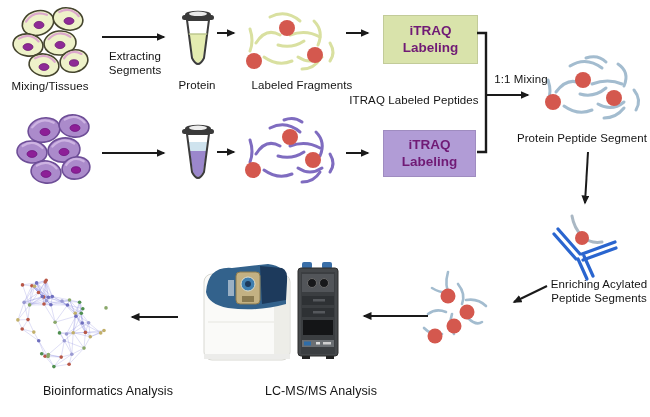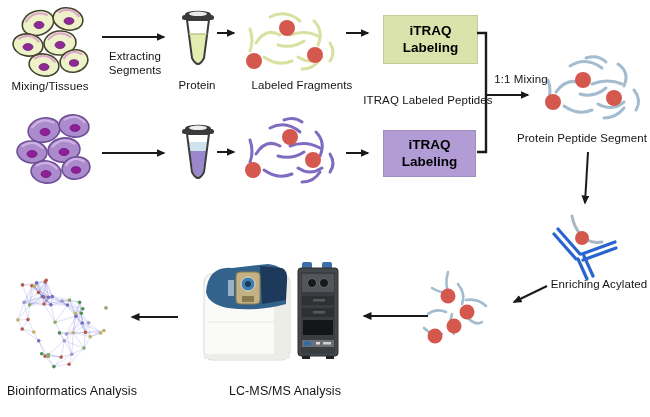--- a/index.html
+++ b/index.html
@@ -2,25 +2,25 @@
 <html><head>
 <meta charset="utf-8">
 <style>
   html,body{margin:0;padding:0;background:#fff;}
   #canvas{
     position:relative;width:650px;height:417px;background:#ffffff;overflow:hidden;
     font-family:"Liberation Sans","DejaVu Sans",sans-serif;color:#111;
   }
   .lbl{position:absolute;font-weight:normal;font-size:11.5px;color:#141414;
        white-space:nowrap;transform:translateX(-50%);letter-spacing:0.1px;}
-  .lbl.big{font-size:12.5px;}
+  .lbl.big{font-size:12.5px;margin-left:36px;}
   .gfx{position:absolute;}
   .itraq-box{
     position:absolute;display:flex;flex-direction:column;align-items:center;justify-content:center;
-    font-weight:bold;font-size:13.5px;line-height:1.25;color:#000000;
+    font-weight:bold;font-size:13.5px;line-height:1.25;color:#701a75;
     border:1px solid rgba(0,0,0,0.10);
   }
   .itraq-green{left:383px;top:15px;width:93px;height:47px;background:#d9e3ab;}
   .itraq-purple{left:383px;top:130px;width:91px;height:45px;background:#b19cd6;}
   svg{display:block;}
   #overlay{position:absolute;left:0;top:0;pointer-events:none;}
 </style>
 </head>
 <body>
 
@@ -537,20 +537,21 @@
       <line x1="428" y1="316" x2="364" y2="316" marker-end="url(#ah)"></line>
       <line x1="178" y1="317" x2="132" y2="317" marker-end="url(#ah)"></line>
     </g>
   </svg>
 
   <div class="lbl" style="left:50px;top:80px">Mixing/Tissues</div>
   <div class="lbl" style="left:135px;top:50px">Extracting</div>
   <div class="lbl" style="left:135px;top:64px">Segments</div>
   <div class="lbl" style="left:197px;top:79px">Protein</div>
   <div class="lbl" style="left:302px;top:79px">Labeled Fragments</div>
-  <div class="lbl" style="left:428px;top:94px">ITRAQ Labeled Peptides</div>
+  <div class="lbl" style="left:414px;top:94px">ITRAQ Labeled Peptides</div>
   <div class="lbl" style="left:521px;top:73px">1:1 Mixing</div>
   <div class="lbl" style="left:582px;top:132px">Protein Peptide Segment</div>
   <div class="lbl" style="left:599px;top:278px">Enriching Acylated</div>
+  <div class="lbl" style="left:599px;top:292px">Peptide Segments</div>
   <div class="lbl big" style="left:285px;top:384px">LC-MS/MS Analysis</div>
   <div class="lbl big" style="left:72px;top:384px">Bioinformatics Analysis</div>
 
 </div>
 
 </body></html>

